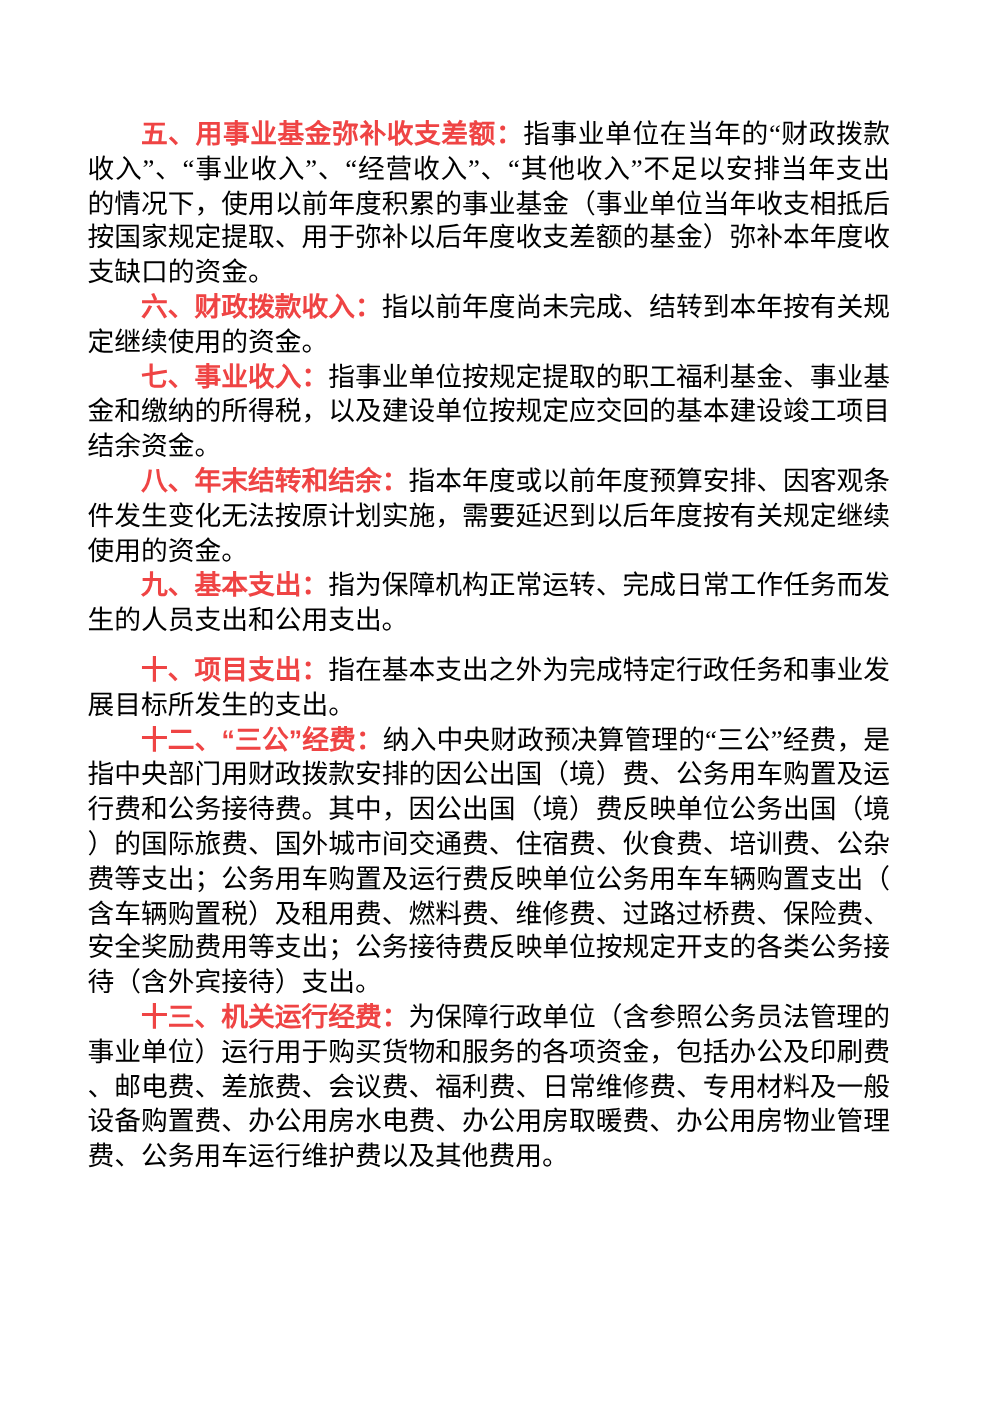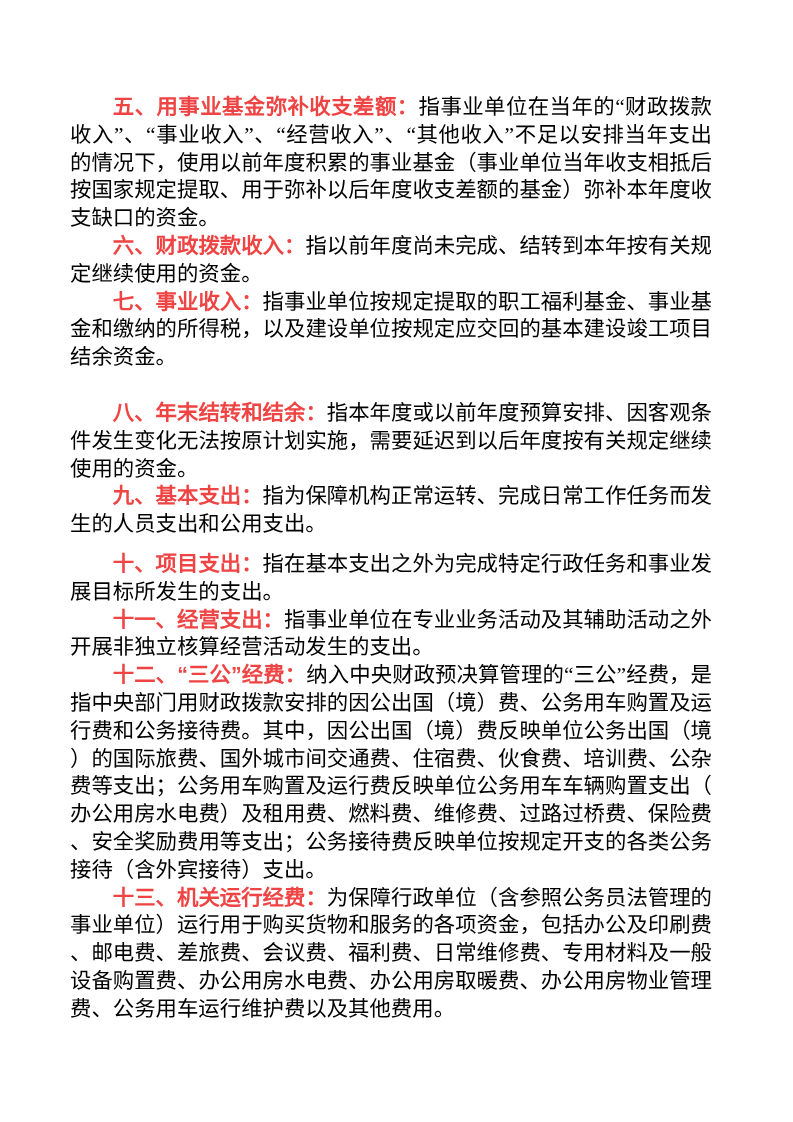--- a/index.html
+++ b/index.html
@@ -49,25 +49,24 @@
 <body style="background: rgb(255, 255, 255);">
 
 <div class="page">
   <div class="doc-body" id="doc-body">
   <p class="para" style="color: rgb(0, 0, 0);"><span class="term">五、用事业基金弥补收支差额：</span><span class="definition">指事业单位在当年的“财政拨款收入”、“事业收入”、“经营收入”、“其他收入”不足以安排当年支出的情况下，使用以前年度积累的事业基金（事业单位当年收支相抵后按国家规定提取、用于弥补以后年度收支差额的基金）弥补本年度收支缺口的资金。</span></p>
 
   <p class="para" style="color: rgb(0, 0, 0);"><span class="term">六、财政拨款收入：</span><span class="definition">指以前年度尚未完成、结转到本年按有关规定继续使用的资金。</span></p>
 
   <p class="para" style="color: rgb(0, 0, 0);"><span class="term">七、事业收入：</span><span class="definition">指事业单位按规定提取的职工福利基金、事业基金和缴纳的所得税，以及建设单位按规定应交回的基本建设竣工项目结余资金。</span></p>
 
-  <p class="para" style="color: rgb(0, 0, 0); margin-top: 28px;"><span class="term">八、年末结转和结余：</span><span class="definition">指本年度或以前年度预算安排、因客观条件发生变化无法按原计划实施，需要延迟到以后年度按有关规定继续使用的资金。</span></p>
+  <p class="para" style="color: rgb(0, 0, 0);"><span class="term">八、年末结转和结余：</span><span class="definition">指本年度或以前年度预算安排、因客观条件发生变化无法按原计划实施，需要延迟到以后年度按有关规定继续使用的资金。</span></p>
 
   <p class="para" style="color: rgb(0, 0, 0);"><span class="term">九、基本支出：</span><span class="definition">指为保障机构正常运转、完成日常工作任务而发生的人员支出和公用支出。</span></p>
 
   <p class="para" style="color: rgb(0, 0, 0); margin-top: 12px;"><span class="term">十、项目支出：</span><span class="definition">指在基本支出之外为完成特定行政任务和事业发展目标所发生的支出。</span></p>
 
-  <p class="para" style="color: rgb(0, 0, 0);"><span class="term">十一、经营支出：</span><span class="definition">指事业单位在专业业务活动及其辅助活动之外开展非独立核算经营活动发生的支出。</span></p>
 
-  <p class="para" style="color: rgb(0, 0, 0);"><span class="term">十二、“三公”经费：</span><span class="definition">纳入中央财政预决算管理的“三公”经费，是指中央部门用财政拨款安排的因公出国（境）费、公务用车购置及运行费和公务接待费。其中，因公出国（境）费反映单位公务出国（境）的国际旅费、国外城市间交通费、住宿费、伙食费、培训费、公杂费等支出；公务用车购置及运行费反映单位公务用车车辆购置支出（办公用房水电费）及租用费、燃料费、维修费、过路过桥费、保险费、安全奖励费用等支出；公务接待费反映单位按规定开支的各类公务接待（含外宾接待）支出。</span></p>
+  <p class="para" style="color: rgb(0, 0, 0);"><span class="term">十二、“三公”经费：</span><span class="definition">纳入中央财政预决算管理的“三公”经费，是指中央部门用财政拨款安排的因公出国（境）费、公务用车购置及运行费和公务接待费。其中，因公出国（境）费反映单位公务出国（境）的国际旅费、国外城市间交通费、住宿费、伙食费、培训费、公杂费等支出；公务用车购置及运行费反映单位公务用车车辆购置支出（含车辆购置税）及租用费、燃料费、维修费、过路过桥费、保险费、安全奖励费用等支出；公务接待费反映单位按规定开支的各类公务接待（含外宾接待）支出。</span></p>
 
   <p class="para" style="color: rgb(0, 0, 0);"><span class="term">十三、机关运行经费：</span><span class="definition">为保障行政单位（含参照公务员法管理的事业单位）运行用于购买货物和服务的各项资金，包括办公及印刷费、邮电费、差旅费、会议费、福利费、日常维修费、专用材料及一般设备购置费、办公用房水电费、办公用房取暖费、办公用房物业管理费、公务用车运行维护费以及其他费用。</span></p>
 </div>
 </div>
 
 </body></html>

